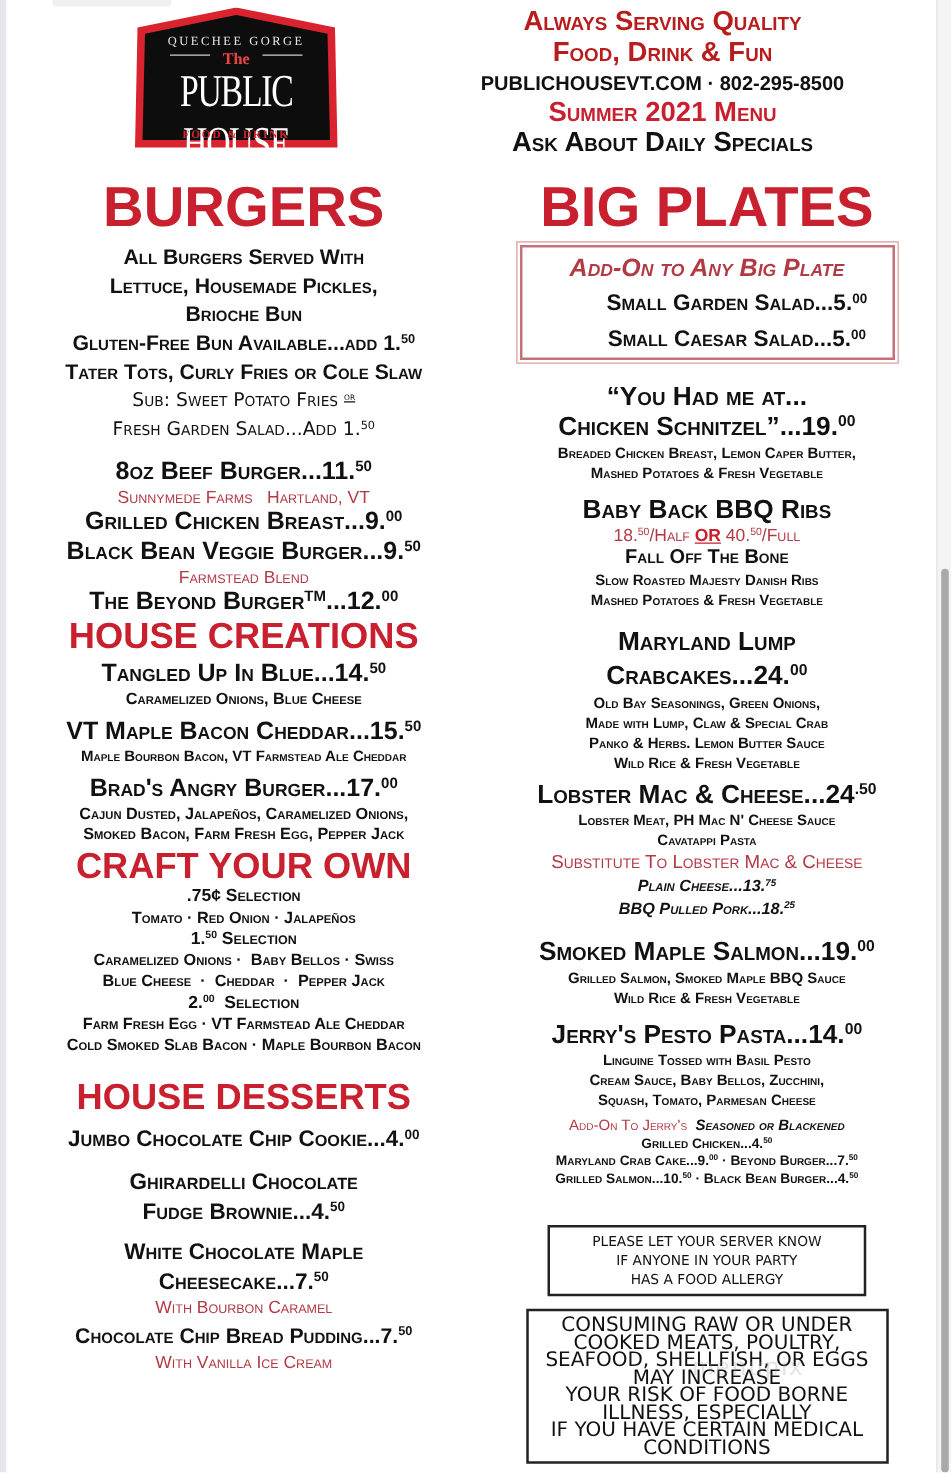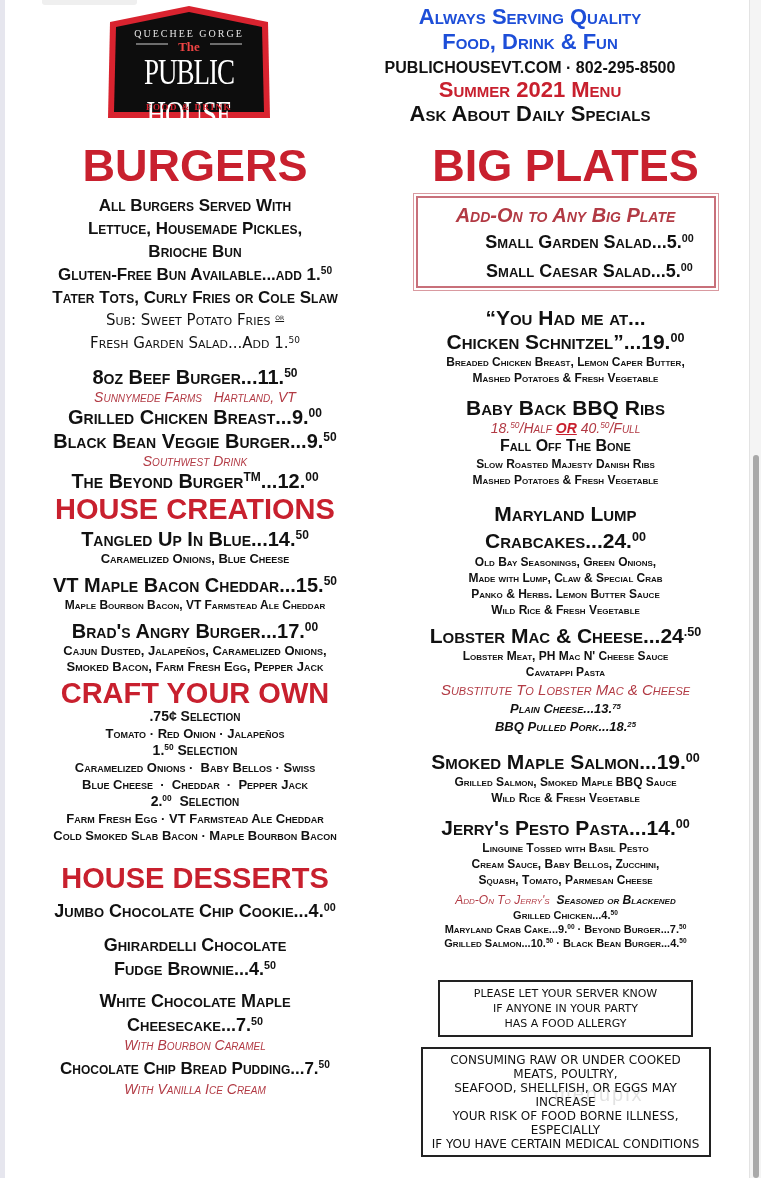--- a/index.html
+++ b/index.html
@@ -17,50 +17,50 @@
   
   .logo { position: absolute; left: 106px; top: 6px; width: 166px; height: 116px; }
   .logo svg { display: block; }
   .logo .t1 { position: absolute; top: 22px; left: 0; width: 166px; text-align: center; font-family: "Liberation Serif", serif; font-size: 10px; letter-spacing: 2px; color: #e6e6e6; }
   .logo .t2 { position: absolute; top: 33px; left: 0; width: 166px; text-align: center; font-family: "Liberation Serif", serif; font-size: 13px; font-weight: bold; color: #ef4444; }
   .logo .t3 { position: absolute; top: 46px; left: 0; width: 166px; text-align: center; font-family: "Liberation Serif", serif; font-size: 27px; color: #fff; letter-spacing: -1px; transform: scaleY(1.35); transform-origin: top center; }
   .logo .t4 { position: absolute; top: 96px; left: 0; width: 166px; text-align: center; font-family: "Liberation Serif", serif; font-size: 9px; font-weight: bold; letter-spacing: 1.5px; color: #d9232f; }
 
   
   .header { position: absolute; left: 350px; top: 4px; width: 360px; text-align: center; }
-  .header .tag { font-weight: bold; font-size: 22px; line-height: 25px; color: #1d4ed8; font-variant: small-caps; }
+  .header .tag { font-weight: bold; font-size: 22px; line-height: 25px; color: #b91c1c; font-variant: small-caps; }
   .header .contact { font-weight: bold; font-size: 16px; line-height: 22px; color: #111; margin-top: 3px; }
   .header .season { font-weight: bold; font-size: 22px; line-height: 22px; color: #c8202e; font-variant: small-caps; }
   .header .ask { font-weight: bold; font-size: 22px; line-height: 26px; color: #111; font-variant: small-caps; }
 
   .col { position: absolute; text-align: center; }
   .left-col { left: 20px; width: 350px; top: 140px; }
   .right-col { left: 393px; width: 345px; top: 140px; }
 
   .sec-title { font-weight: bold; color: #c8202e; line-height: 1; }
   .h-burgers { font-size: 45px; margin-top: 3px; }
   .h-big { font-size: 45px; margin-top: 3px; }
   .h-sub { font-size: 29px; }
 
   .intro { font-weight: bold; font-variant: small-caps; font-size: 17px; line-height: 23px; }
   .intro.light { font-weight: normal; font-family: "DejaVu Sans", sans-serif; font-size: 15px; line-height: 23px; }
 
   .item-name { font-weight: bold; font-variant: small-caps; font-size: 20px; line-height: 24px; }
-  .item-note { font-style: italic; font-variant: small-caps; font-size: 14px; line-height: 16px; color: #b23a44; }
+  .item-note { font-variant: small-caps; font-size: 14px; line-height: 16px; color: #b23a44; }
   .item-desc { font-variant: small-caps; font-size: 13px; line-height: 16px; font-weight: bold; }
   .sel-head { font-weight: bold; font-variant: small-caps; font-size: 14px; line-height: 17px; }
   .sel-line { font-variant: small-caps; font-size: 13px; line-height: 17px; font-weight: bold; }
 
   .addon-box { position: relative; margin: 8px auto 0; width: 300px; height: 92px; border: 2px solid #c8707a; outline: 1px solid #d99aa0; outline-offset: 2px; padding-top: 4px; }
   .addon-box .ttl { font-style: italic; font-weight: bold; font-variant: small-caps; font-size: 20px; color: #b23a44; line-height: 26px; }
   .addon-box .ln { font-weight: bold; font-variant: small-caps; font-size: 18px; line-height: 29px; padding-left: 48px; }
 
   .notice { margin: 0 auto; border: 2px solid #222; font-family: "DejaVu Sans", sans-serif; font-size: 11px; line-height: 15px; text-transform: uppercase; padding: 4px 6px; }
   .notice1 { width: 255px; margin-top: 30px; }
-  .notice2 { width: 290px; margin-top: 10px; font-size: 12px; line-height: 14px; }
+  .notice2 { width: 290px; margin-top: 10px; font-size: 16px; line-height: 14px; }
   .watermark { position: absolute; left: 554px; top: 1083px; font-size: 20px; color: rgba(150,150,150,0.28); letter-spacing: 2px; }
 </style>
 </head>
 <body>
 
 <div class="left-edge"></div>
 <div class="top-strip"></div>
 <div class="scroll-track">
   <div class="scroll-thumb"></div>
 </div>
@@ -101,21 +101,21 @@
   <div style="margin-top:10px">
     <div>
       <div class="item-name"><span>8oz Beef Burger...11.</span><sup>50</sup></div>
       <div class="item-note" style="white-space:pre">Sunnymede Farms   Hartland, VT</div>
     </div>
     <div>
       <div class="item-name"><span>Grilled Chicken Breast...9.</span><sup>00</sup></div>
     </div>
     <div>
       <div class="item-name"><span>Black Bean Veggie Burger...9.</span><sup>50</sup></div>
-      <div class="item-note">Southwest Drink</div>
+      <div class="item-note">Farmstead Blend</div>
     </div>
     <div>
       <div class="item-name"><span>The Beyond Burger</span><sup>TM</sup><span>...12.</span><sup>00</sup></div>
     </div>
   </div>
 
   <div class="sec-title h-sub" style="margin-top:2px">HOUSE CREATIONS</div>
   <div>
     <div style="margin-top:3px">
       <div class="item-name"><span>Tangled Up In Blue...14.</span><sup>50</sup></div>

